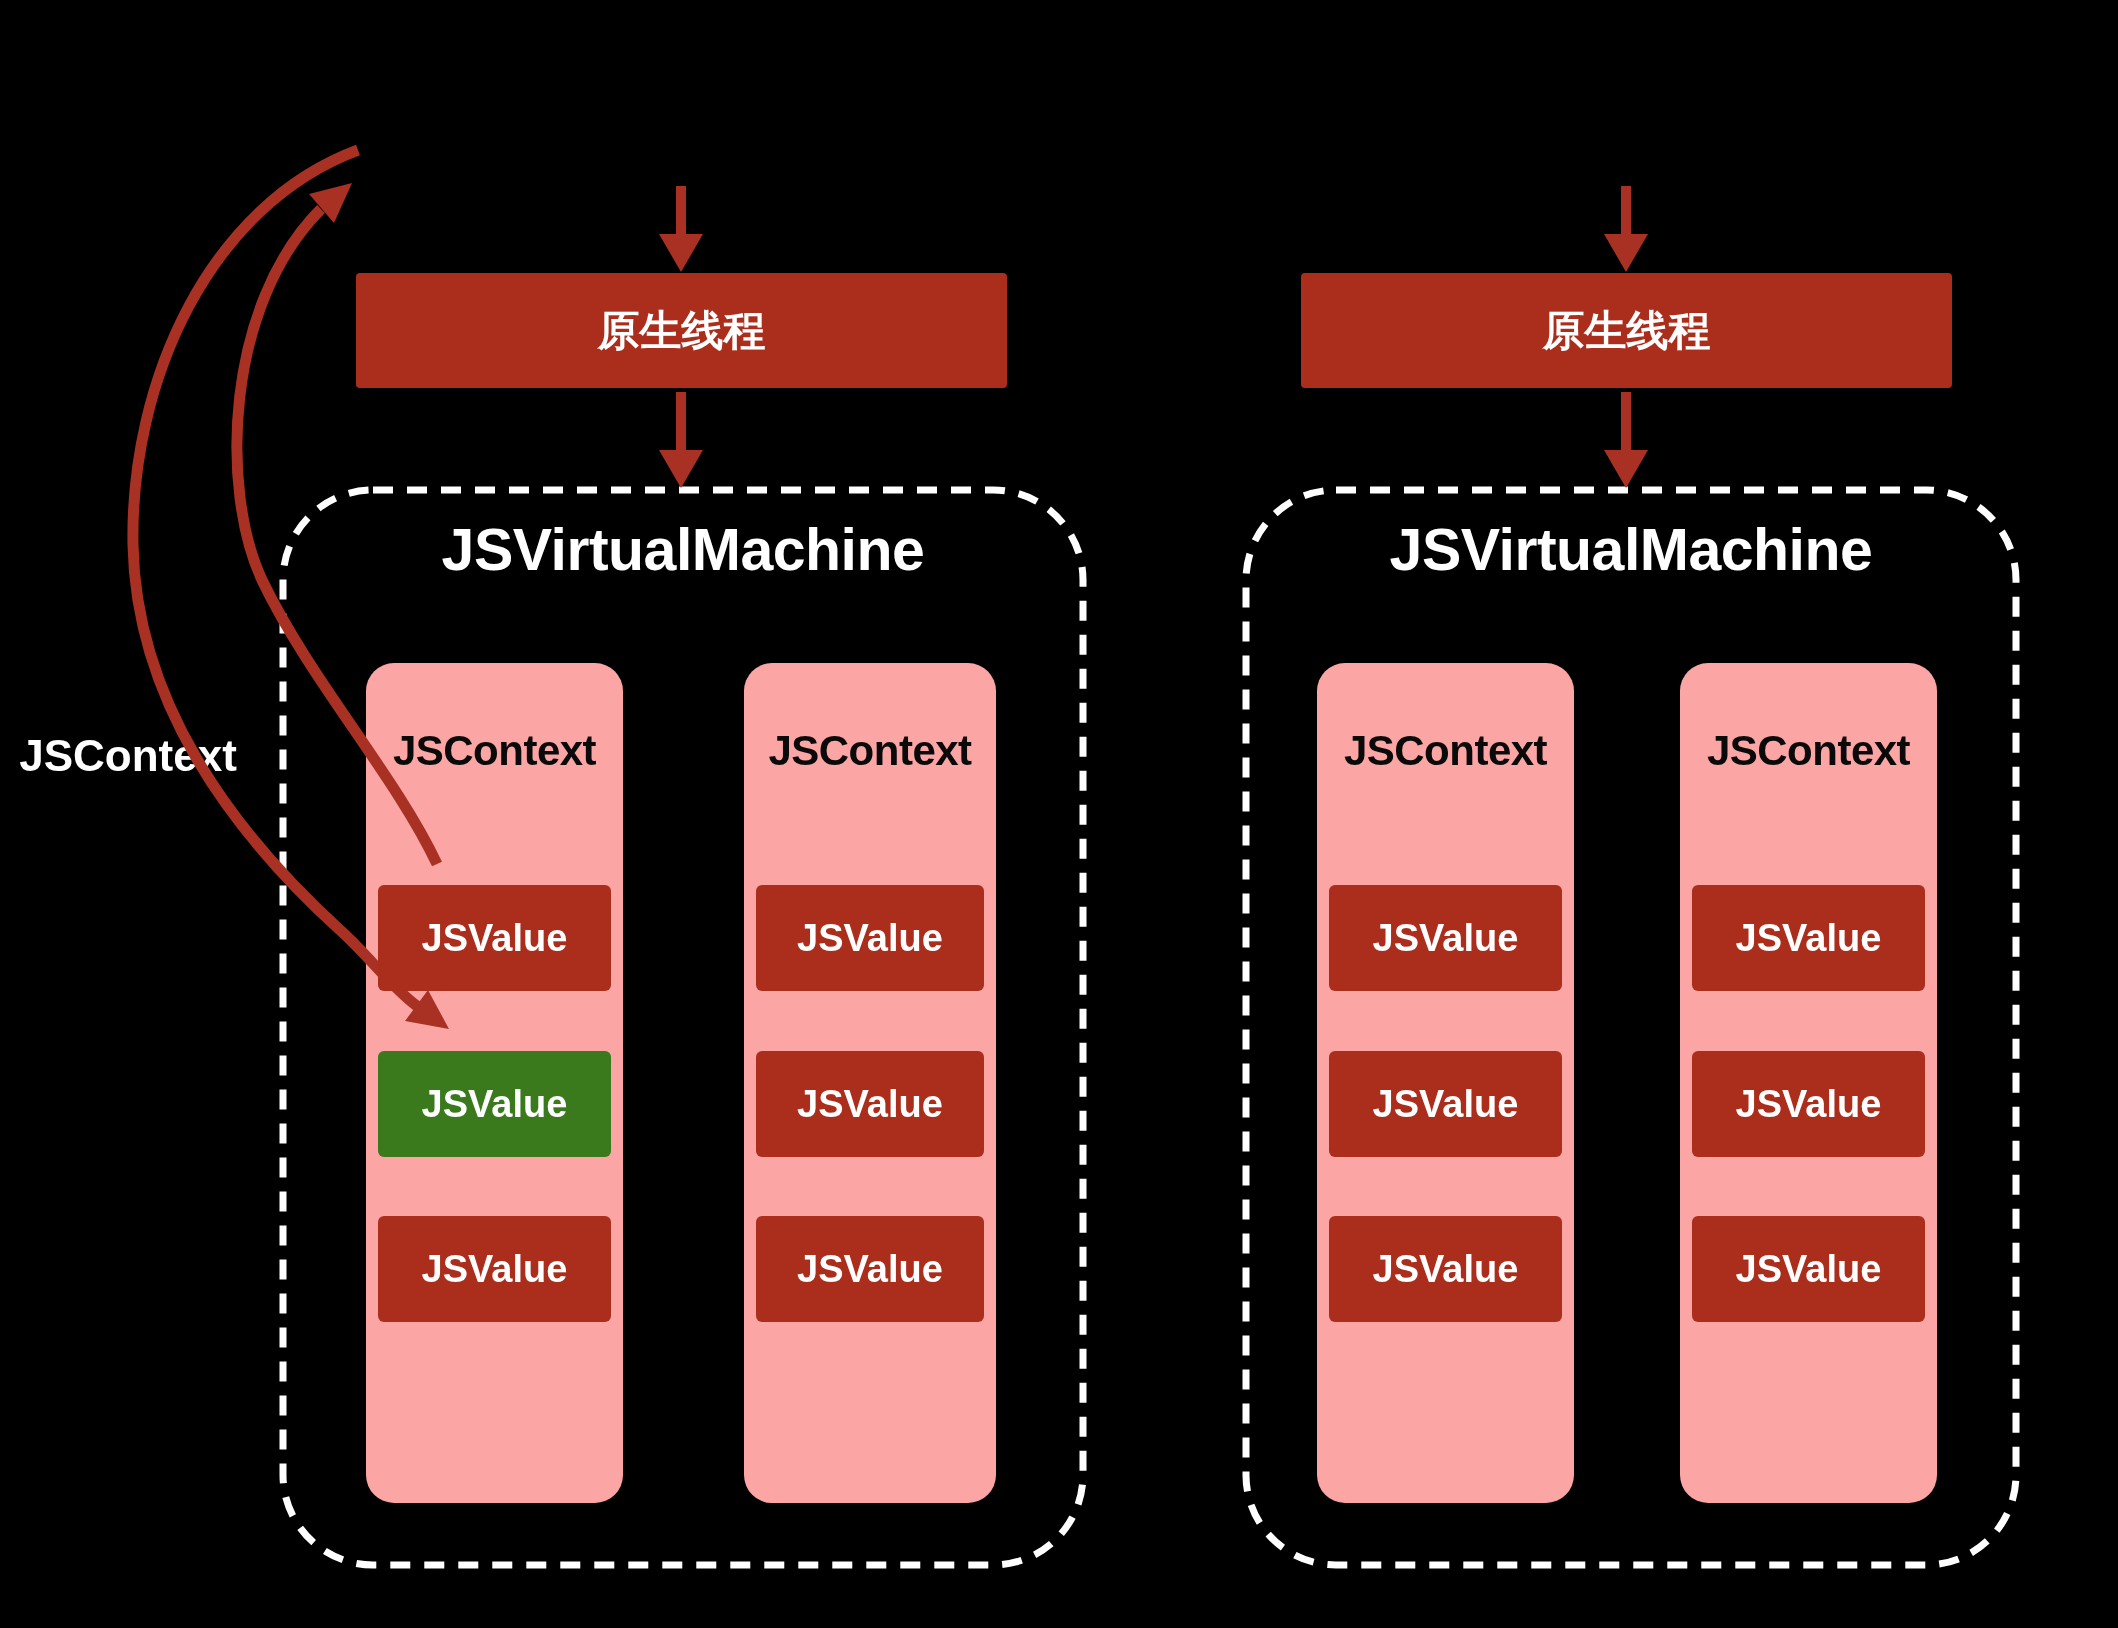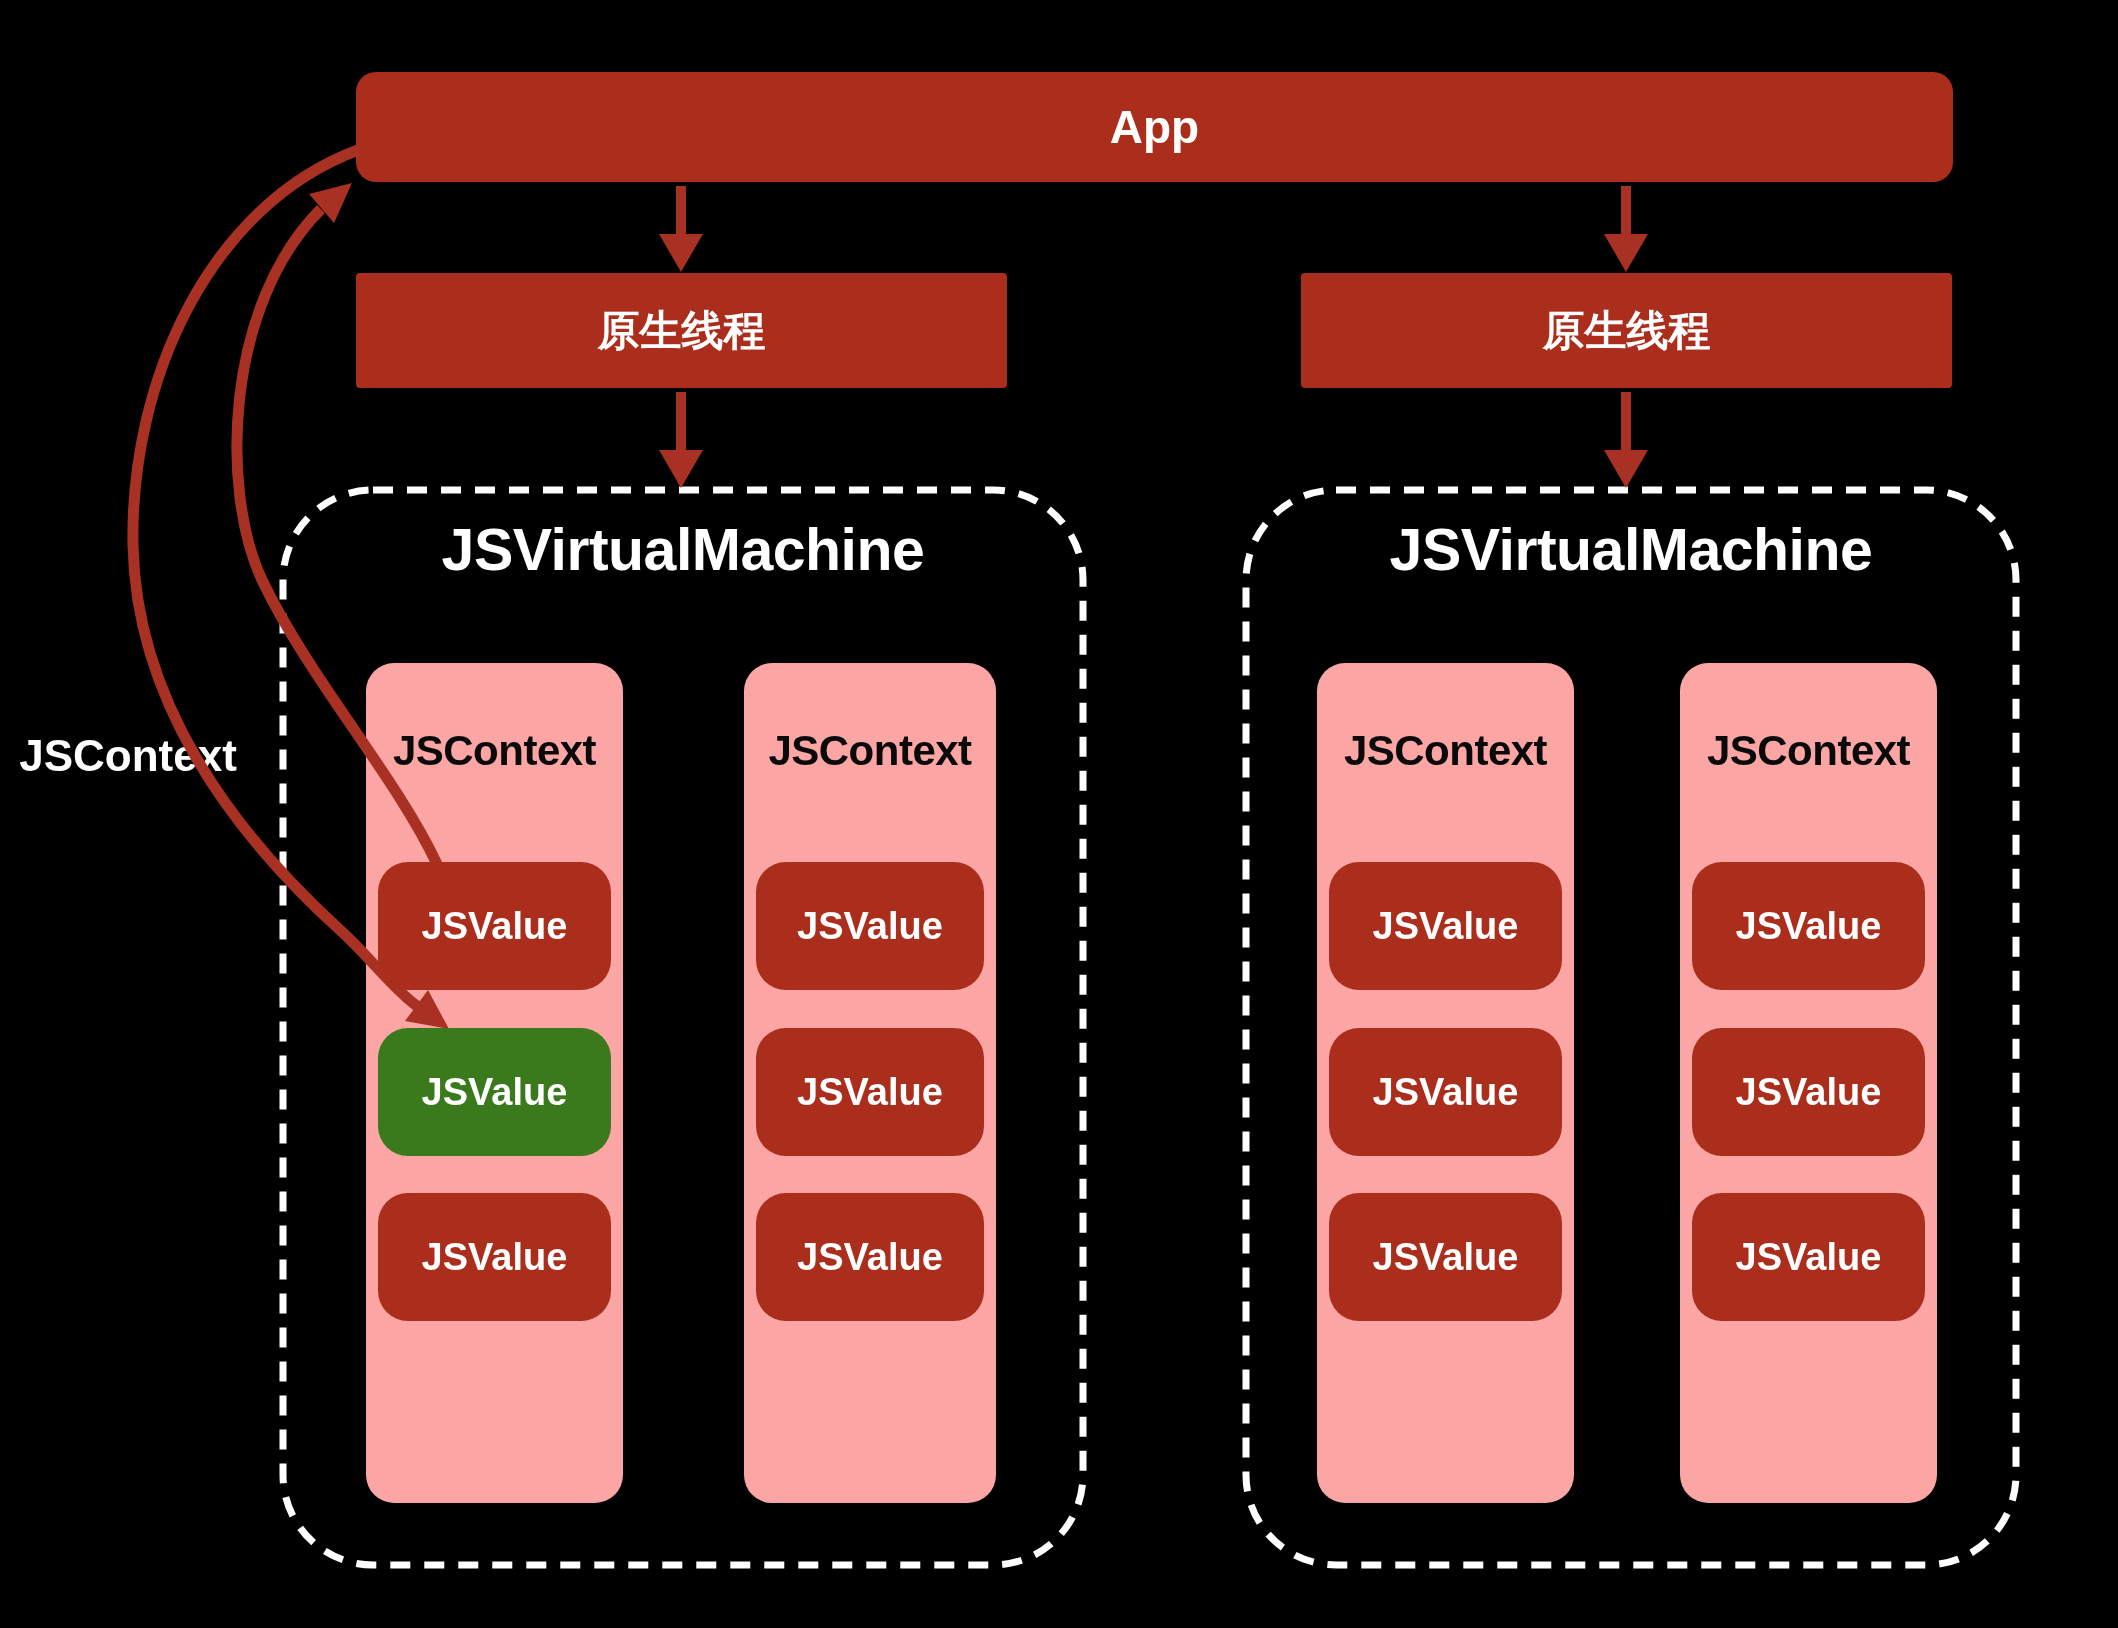--- a/index.html
+++ b/index.html
@@ -19,43 +19,40 @@
   .vm-title.v2{left:1246px;width:770px;}
   .jsexport{position:absolute;left:22px;top:726px;width:212px;height:60px;display:flex;align-items:center;
             justify-content:center;color:#fff;font-weight:bold;font-size:44px;}
   .column{position:absolute;top:663px;height:840px;background:#fca5a5;border-radius:28px;}
   .column .ctx-label{position:absolute;left:0;top:64px;width:100%;text-align:center;
             color:#0a0a0a;font-weight:bold;font-size:42px;letter-spacing:-0.5px;}
   .c1{left:366px;width:257px;}
   .c2{left:744px;width:252px;}
   .c3{left:1317px;width:257px;}
   .c4{left:1680px;width:257px;}
-  .jsvalue{position:absolute;left:12px;height:128px;border-radius:30px;z-index:2;
+  .jsvalue{position:absolute;left:12px;height:106px;border-radius:6px;z-index:2;
            display:flex;align-items:center;justify-content:center;
-           color:#fff;font-weight:bold;font-size:38px;background:var(--red,#ab2e1d);}
+           color:#fff;font-weight:bold;font-size:38px;background:var(--red,#ab2e1d);margin-top:23px;}
   .c1 .jsvalue,.c3 .jsvalue,.c4 .jsvalue{width:233px;}
   .c2 .jsvalue{width:228px;}
   .jsvalue.r1{top:199px;}
   .jsvalue.r2{top:365px;}
   .jsvalue.r3{top:530px;}
   .jsvalue.green{background:var(--green,#3a7a1d);}
 </style>
 </head>
 <body>
 
 <div class="stage">
 
   <svg class="layer" viewBox="0 0 2118 1628">
     <rect x="283" y="490" width="800" height="1075" rx="90" ry="90" fill="none" style="stroke:var(--dash,#fff);stroke-width:7;stroke-dasharray:20 14;"></rect>
     <rect x="1246" y="490" width="770" height="1075" rx="90" ry="90" fill="none" style="stroke:var(--dash,#fff);stroke-width:7;stroke-dasharray:20 14;"></rect>
   </svg>
 
-  <div class="node red-box app">
-    <span>App</span>
-  </div>
 
   <div class="node red-box thread t1">
     <span>原生线程</span>
   </div>
   <div class="node red-box thread t2">
     <span>原生线程</span>
   </div>
 
   <div class="vm-title v1">JSVirtualMachine</div>
   <div class="vm-title v2">JSVirtualMachine</div>

